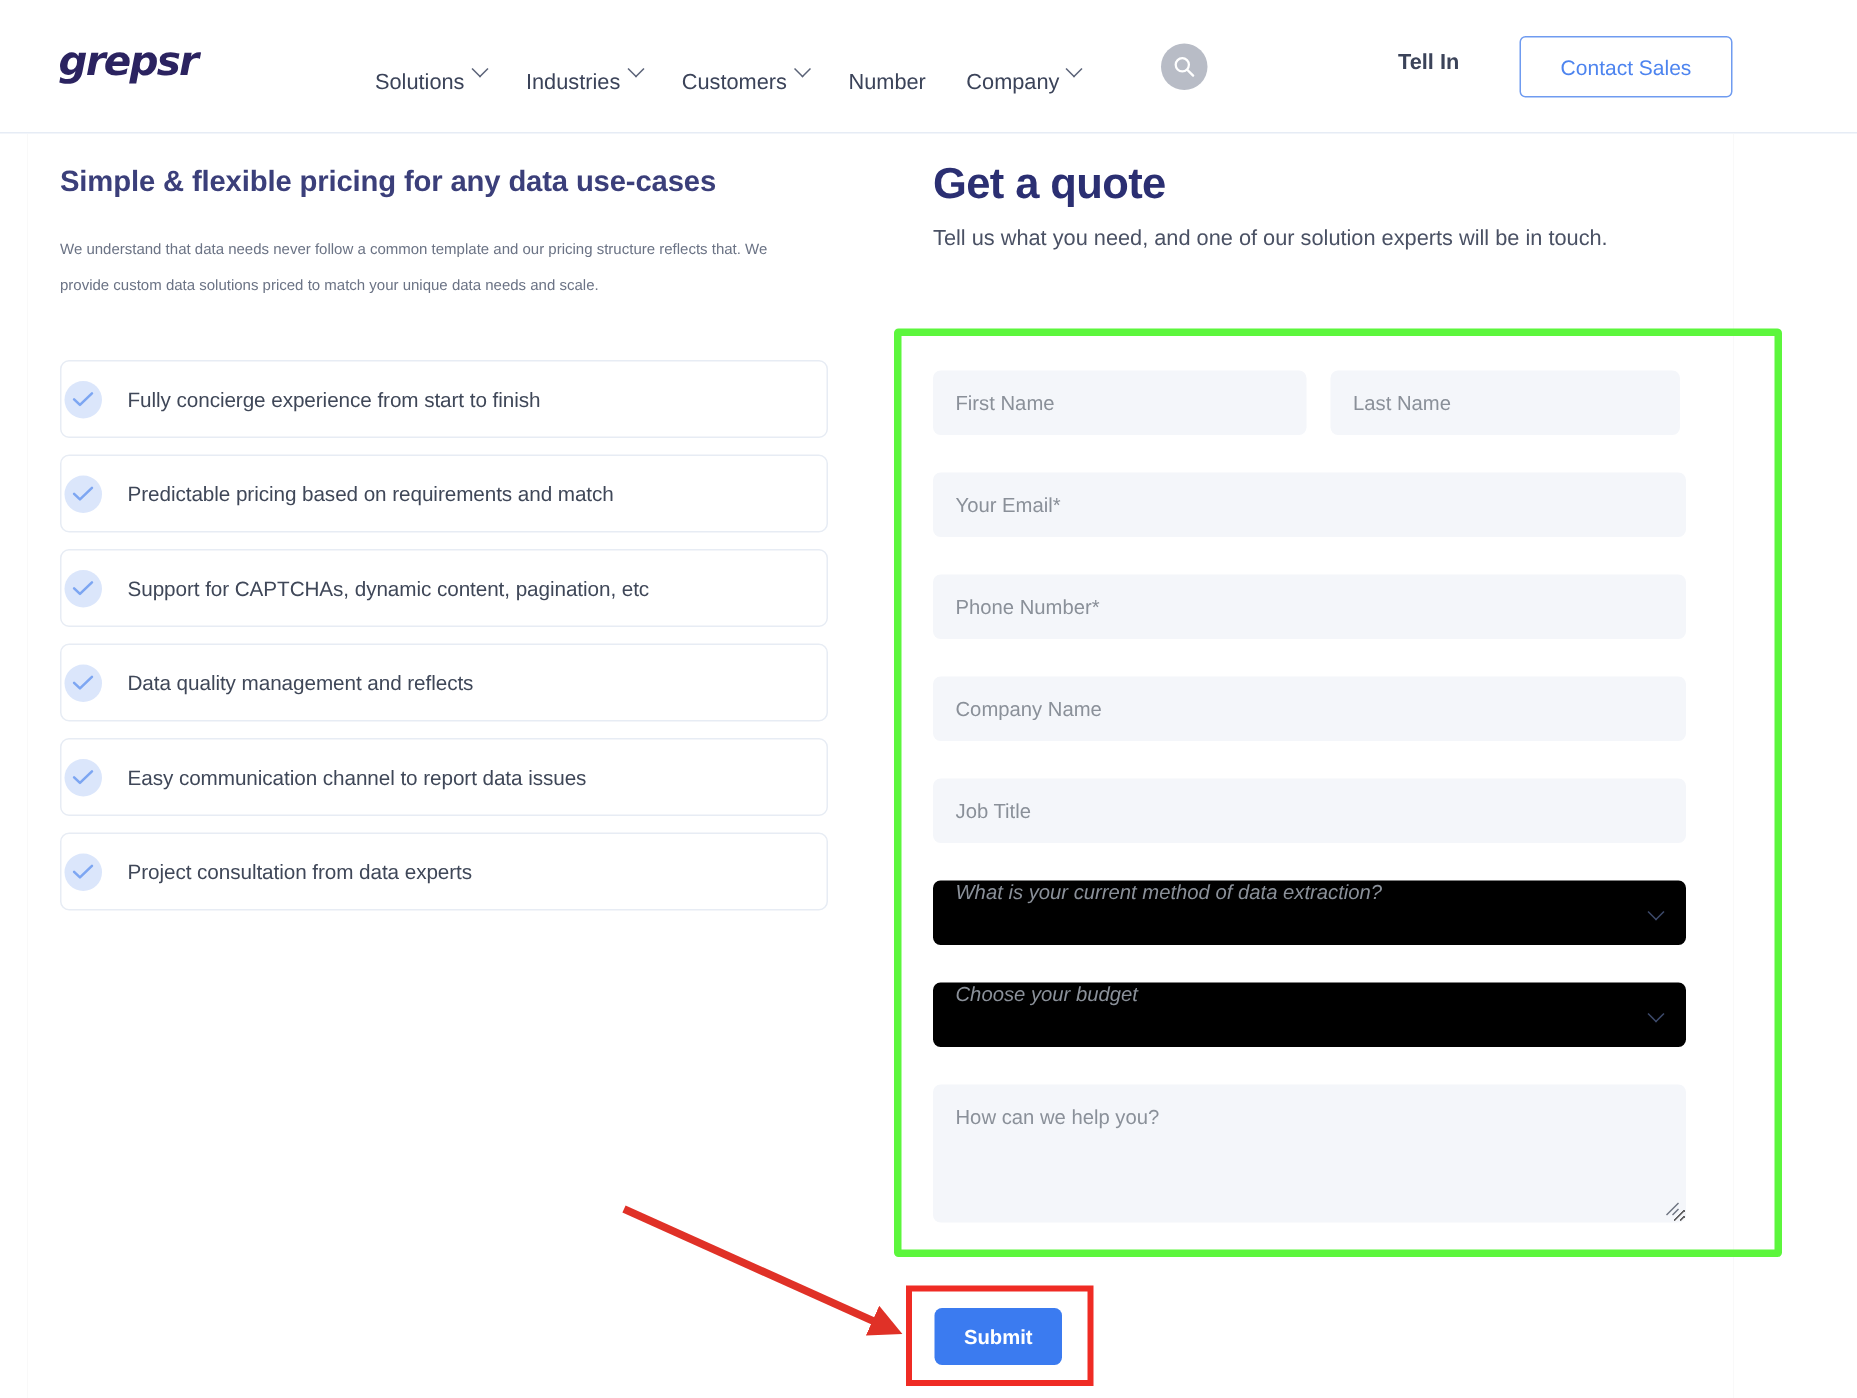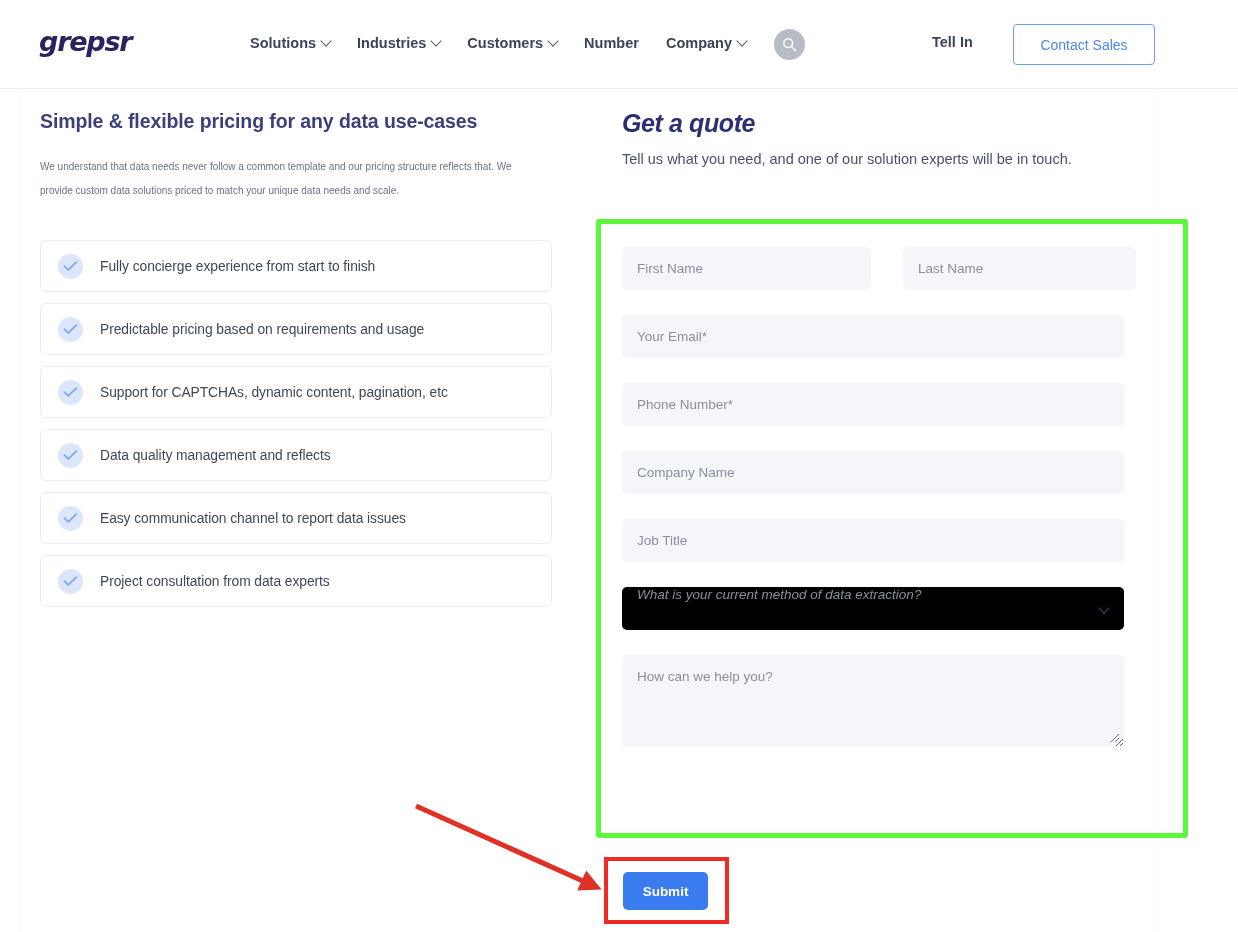--- a/index.html
+++ b/index.html
@@ -60,28 +60,29 @@
 
   #nav-main {
     position: absolute;
     left: 250px; top: 32px;
     display: flex;
     align-items: center;
     gap: 27px;
   }
   .nav-item {
     display: flex;
-    align-items: center;
+    align-items: flex-start;
     gap: 6px;
     font-size: 14.5px;
     color: #3b4359;
-    font-weight: 700;
+    font-weight: 400;
     white-space: nowrap;
     cursor: pointer;
     line-height: 22px;
+    margin-top: 12px;
   }
   .chev {
     display: inline-block;
     width: 8px; height: 8px;
     border-right: 1.6px solid #5a6277;
     border-bottom: 1.6px solid #5a6277;
     transform: translateY(-2px) rotate(45deg);
   }
 
   #search-btn {
@@ -146,21 +147,21 @@
     flex-direction: column;
     gap: 11px;
   }
   .feature-item {
     height: 52px;
     border: 1px solid #e7ecf4;
     border-radius: 6px;
     background: #ffffff;
     display: flex;
     align-items: center;
-    padding-left: 17px;
+    padding-left: 2px;
     cursor: default;
   }
   .feature-check {
     width: 25px; height: 25px;
     border-radius: 50%;
     background: #dbe6fb;
     flex: 0 0 25px;
     position: relative;
   }
   .feature-check svg { position:absolute; left:5px; top:6px; }
@@ -172,26 +173,25 @@
     letter-spacing: -0.05px;
   }
 
   
   #right-col {
     position: absolute;
     left: 622px; top: 105px;
     width: 505px;
   }
   #form-title {
-    font-size: 25px;
+    font-size: 29px;
     font-weight: 700;
     color: #2b2f72;
     letter-spacing: -0.4px;
     line-height: 36px;
-    font-style: italic;
   }
   #form-sub {
     margin-top: 6px;
     font-size: 14.5px;
     line-height: 25px;
     color: #4a5164;
     width: 478px;
   }
 
   #quote-form {
@@ -209,21 +209,21 @@
     font-size: 13.5px;
     color: #8a9099;
     padding: 0 15px;
     outline: none;
     display: block;
   }
   .field::placeholder { color: #8a9099; opacity: 1; }
 
   .row-two {
     display: flex;
-    gap: 32px;
+    gap: 16px;
     margin-bottom: 25px;
   }
   .row-two .field.first { width: 249px; flex: 0 0 249px; }
   .row-two .field.last  { width: 233px; flex: 0 0 233px; }
 
   .field-wrap { margin-bottom: 25px; position: relative; }
 
   .select-field {
     width: 100%;
     height: 43px;
@@ -368,21 +368,21 @@
         </span>
         <span class="feature-label">Fully concierge experience from start to finish</span>
       </div>
 
       <div class="feature-item">
         <span class="feature-check">
           <svg width="15" height="13" viewBox="0 0 15 13" fill="none">
             <path d="M1.4 6.2 L5.3 9.9 L13.3 2.2" stroke="#7da6f2" stroke-width="1.7" stroke-linecap="round" stroke-linejoin="round"></path>
           </svg>
         </span>
-        <span class="feature-label">Predictable pricing based on requirements and usage</span>
+        <span class="feature-label">Predictable pricing based on requirements and match</span>
       </div>
 
       <div class="feature-item">
         <span class="feature-check">
           <svg width="15" height="13" viewBox="0 0 15 13" fill="none">
             <path d="M1.4 6.2 L5.3 9.9 L13.3 2.2" stroke="#7da6f2" stroke-width="1.7" stroke-linecap="round" stroke-linejoin="round"></path>
           </svg>
         </span>
         <span class="feature-label">Support for CAPTCHAs, dynamic content, pagination, etc</span>
       </div>
@@ -445,20 +445,26 @@
       <input class="field" type="text" placeholder="Job Title" style="">
     </div>
 
     <div class="field-wrap">
       <div class="select-field">
         <span>What is your current method of data extraction?</span>
       </div>
       <span class="select-chev"></span>
     </div>
 
+    <div class="field-wrap">
+      <div class="select-field">
+        <span>Choose your budget</span>
+      </div>
+      <span class="select-chev"></span>
+    </div>
 
     <div class="field-wrap">
       <textarea id="message-field" placeholder="How can we help you?" style=""></textarea>
       <svg class="resize-grip" viewBox="0 0 12 12">
         <line x1="11" y1="3" x2="3" y2="11" stroke="#6d7480" stroke-width="1"></line>
         <line x1="11" y1="7" x2="7" y2="11" stroke="#6d7480" stroke-width="1"></line>
       </svg>
     </div>
 
   </div>

